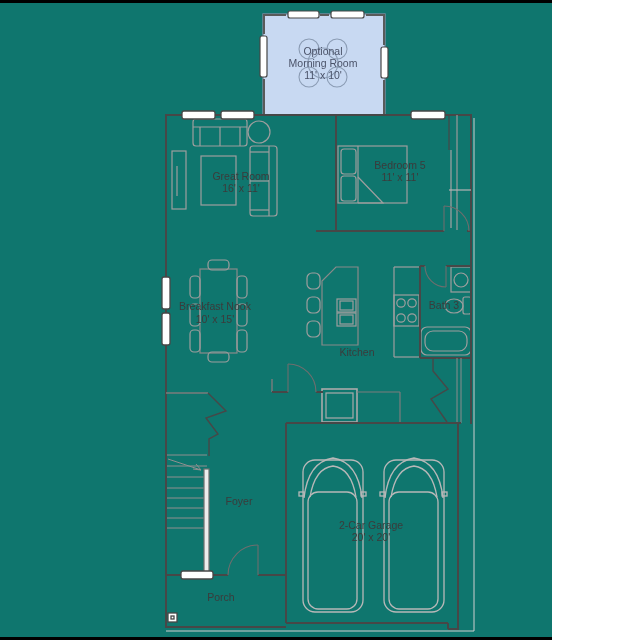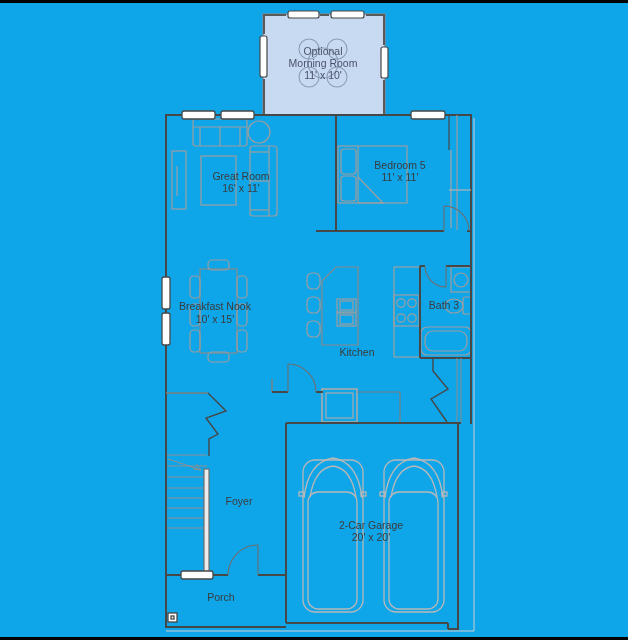--- a/index.html
+++ b/index.html
@@ -1,16 +1,16 @@
 <!DOCTYPE html>
 <html><head>
 <meta charset="utf-8">
 <style>
   html,body{margin:0;padding:0;background:#ffffff;}
-  .stage{width:628px;height:640px;position:relative;background:#0ea5e9;overflow:hidden;}
+  .stage{width:552px;height:640px;position:relative;background:#0f766e;overflow:hidden;}
   svg{display:block;font-family:"Liberation Sans", sans-serif;}
   text{font-family:"Liberation Sans", sans-serif;}
   .room-label{font-size:10.5px;}
 </style>
 </head>
 <body>
 
 <div class="stage">
 <svg width="640" height="640" viewBox="0 0 640 640">
 

